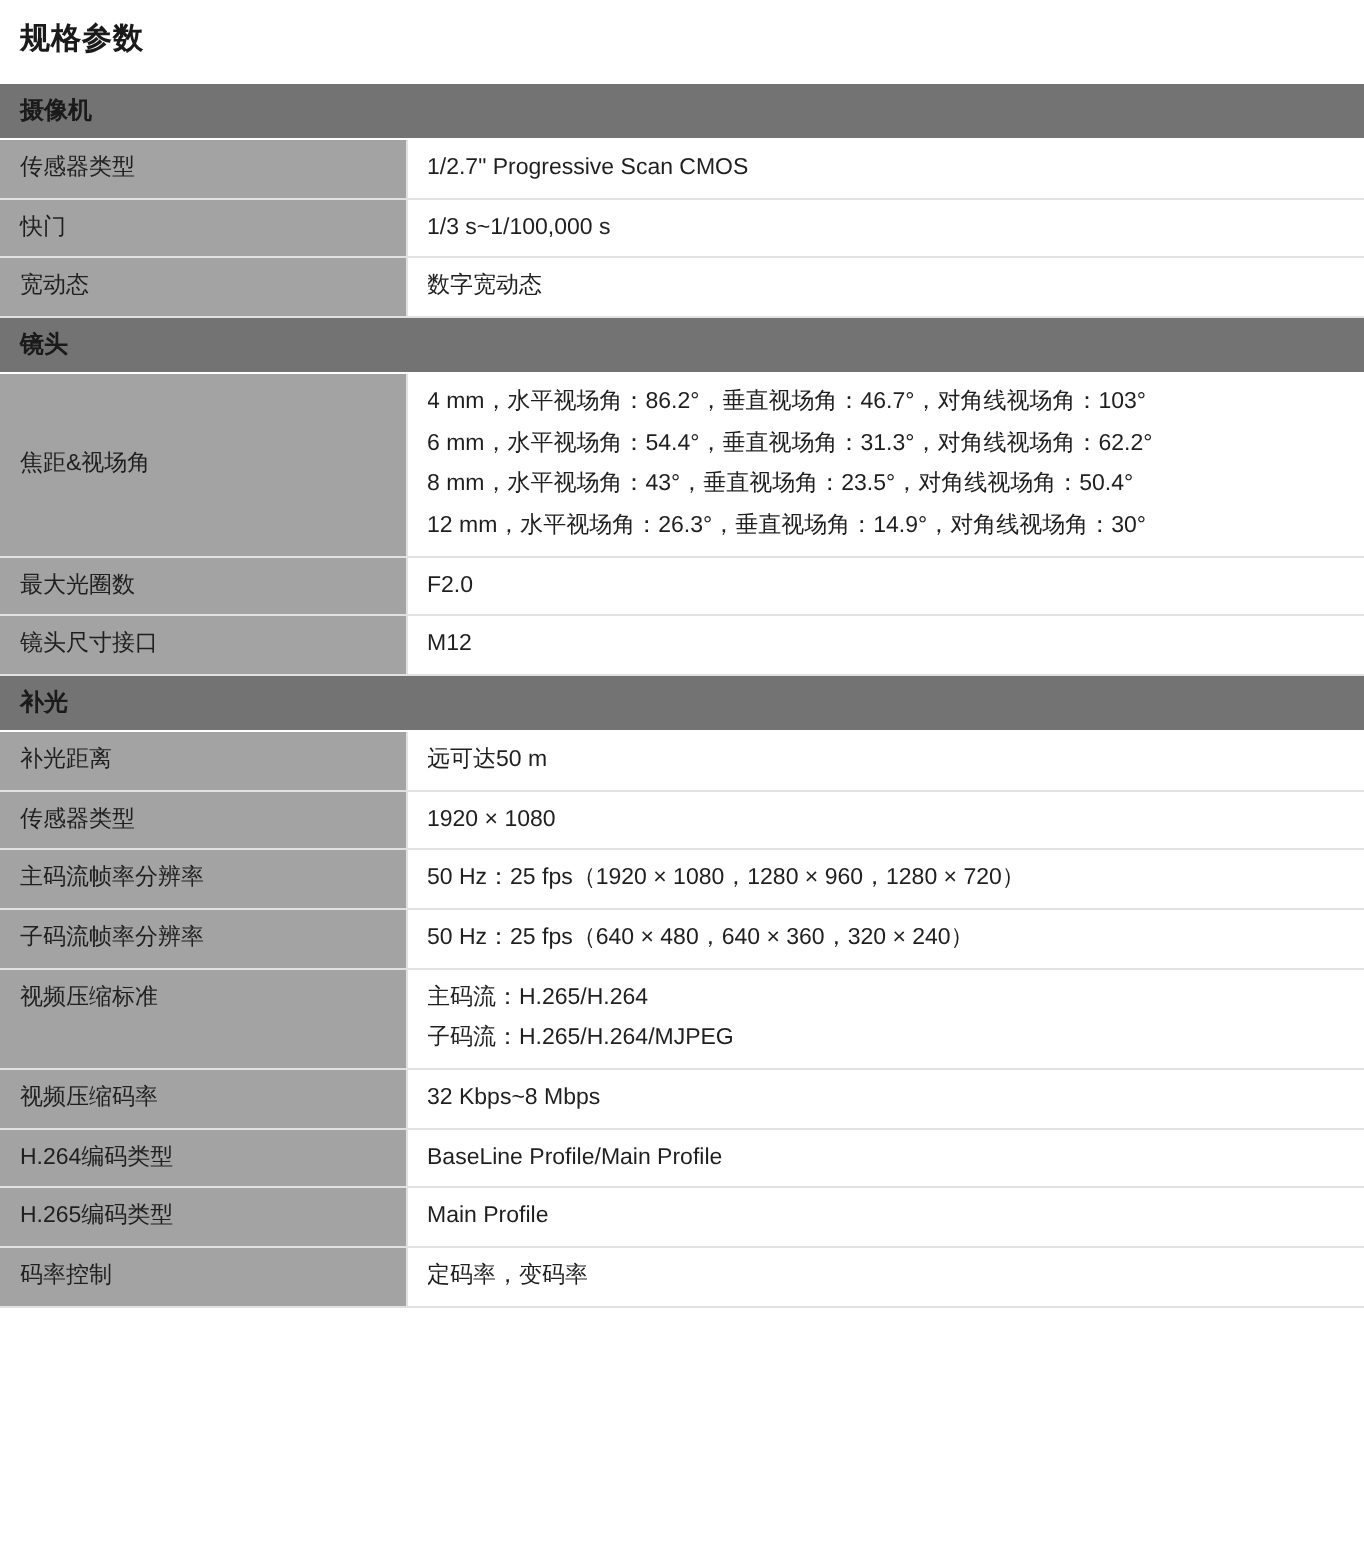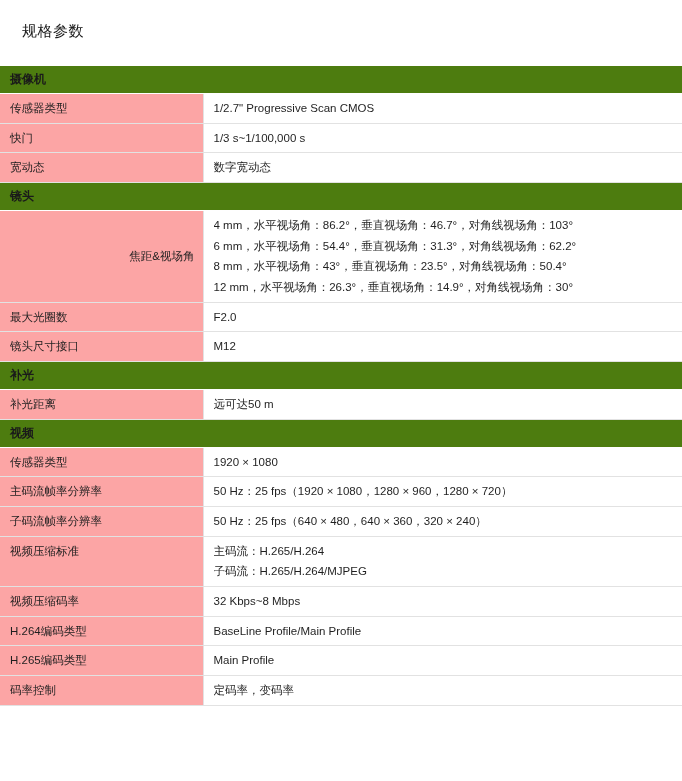--- a/index.html
+++ b/index.html
@@ -12,61 +12,61 @@
   .page {
     width: 682px;
     min-height: 781px;
     position: relative;
     background: #fff;
     padding: 0;
     overflow: hidden;
   }
   .doc-title {
     font-size: 15px;
-    font-weight: normal;
+    font-weight: bold;
     color: #1a1a1a;
     padding: 6px 6px 8px 6px;
-    margin: 16px;
+    margin: 4px;
     letter-spacing: 0.5px;
   }
   table.spec {
     width: 100%;
     border-collapse: collapse;
     table-layout: fixed;
     font-size: 11.5px;
     color: #222;
   }
   table.spec col.c1 { width: 203px; }
   table.spec col.c2 { width: 479px; }
   tr.section-row td {
-    background: #4d7c0f;
+    background: #737373;
     font-weight: bold;
     font-size: 12px;
     color: #1a1a1a;
     padding: 5px 8px 5px 10px;
     border-top: 1px solid #ffffff;
     border-bottom: 1px solid #ffffff;
   }
   tr.spec-row td {
     padding: 6px 8px 6px 10px;
     vertical-align: top;
     line-height: 1.45;
     border-bottom: 1px solid #e2e2e2;
   }
   tr.spec-row td.label {
-    background: #fca5a5;
+    background: #a3a3a3;
     color: #1f1f1f;
     border-right: 1px solid #e2e2e2;
   }
   tr.spec-row td.value {
     background: #ffffff;
     color: #1f1f1f;
     white-space: pre-line;
   }
-  tr.spec-row td.label.tall { vertical-align: middle; text-align: right; }
+  tr.spec-row td.label.tall { vertical-align: middle; }
   .value-lines div { white-space: nowrap; overflow: hidden; }
   .value-lines div + div { margin-top: 4px; }
 </style>
 </head>
 <body>
 
 <div class="page">
   <h1 class="doc-title">规格参数</h1>
   <table class="spec">
     <colgroup>
@@ -104,23 +104,20 @@
           <td class="label">镜头尺寸接口</td>
           <td class="value"><div class="value-lines"><div>M12</div></div></td>
         </tr>
         <tr class="section-row">
           <td colspan="2">补光</td>
         </tr>
         <tr class="spec-row">
           <td class="label">补光距离</td>
           <td class="value"><div class="value-lines"><div>远可达50 m</div></div></td>
         </tr>
-        <tr class="section-row">
-          <td colspan="2">视频</td>
-        </tr>
         <tr class="spec-row">
           <td class="label">传感器类型</td>
           <td class="value"><div class="value-lines"><div>1920 × 1080</div></div></td>
         </tr>
         <tr class="spec-row">
           <td class="label">主码流帧率分辨率</td>
           <td class="value"><div class="value-lines"><div>50 Hz：25 fps（1920 × 1080，1280 × 960，1280 × 720）</div></div></td>
         </tr>
         <tr class="spec-row">
           <td class="label">子码流帧率分辨率</td>

